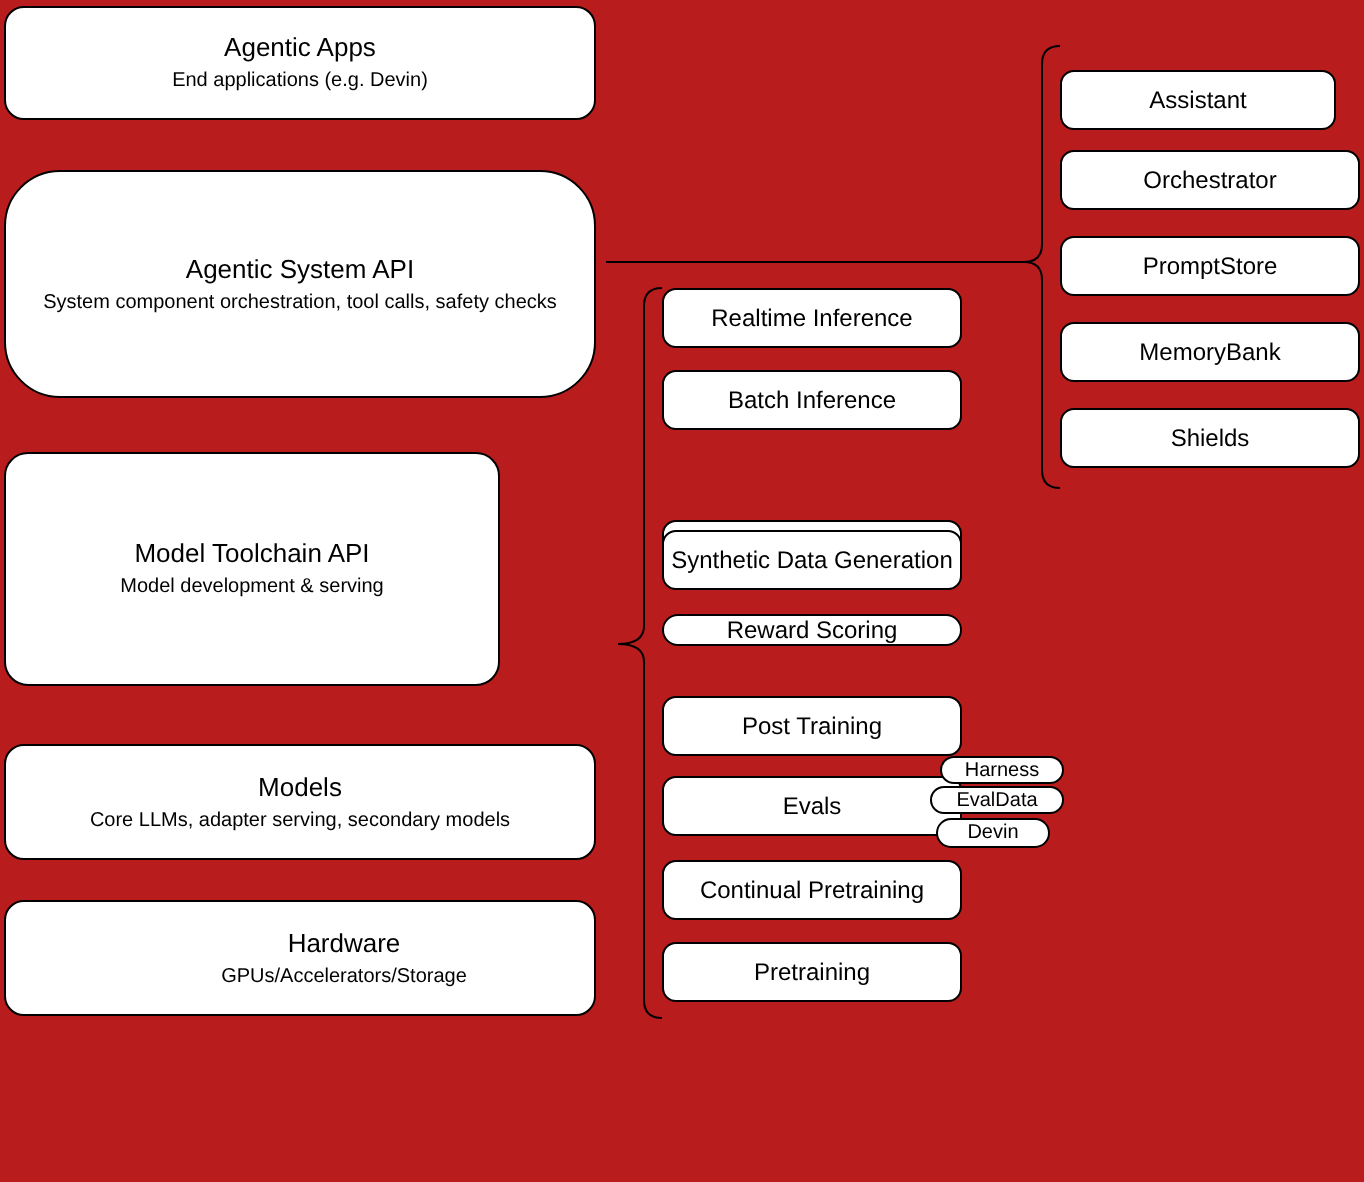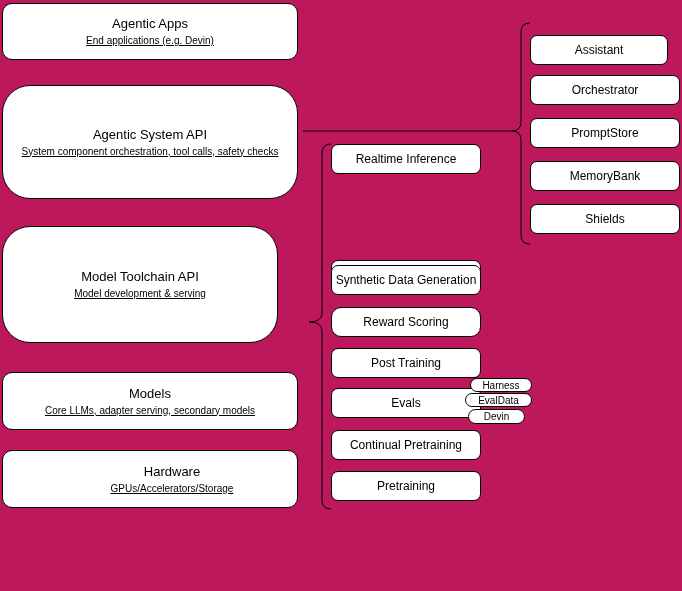--- a/index.html
+++ b/index.html
@@ -5,21 +5,21 @@
   html, body {
     margin: 0;
     padding: 0;
     background: #ffffff;
     font-family: "Liberation Sans", "DejaVu Sans", sans-serif;
   }
   .canvas {
     position: relative;
     width: 682px;
     height: 591px;
-    background: #be185d;
+    background: #b91c1c;
     overflow: hidden;
   }
   .overlay {
     position: absolute;
     left: 0; top: 0;
     width: 682px; height: 591px;
     pointer-events: none;
   }
   .node {
     position: absolute;
@@ -38,21 +38,20 @@
   .stack-box .title {
     font-size: 13px;
     line-height: 16px;
     white-space: nowrap;
   }
   .stack-box .subtitle {
     font-size: 10px;
     line-height: 13px;
     margin-top: 2px;
     white-space: nowrap;
-    text-decoration: underline;
   }
   .small-node {
     border-radius: 7px;
     font-size: 12px;
     line-height: 14px;
     white-space: nowrap;
   }
   .tag {
     border-radius: 999px;
     font-size: 10px;
@@ -75,46 +74,49 @@
   <div class="node stack-box" style="left:2px; top:3px; width:296px; height:57px;">
     <div class="title">Agentic Apps</div>
     <div class="subtitle">End applications (e.g. Devin)</div>
   </div>
 
   <div class="node stack-box big" style="left:2px; top:85px; width:296px; height:114px;">
     <div class="title">Agentic System API</div>
     <div class="subtitle">System component orchestration, tool calls, safety checks</div>
   </div>
 
-  <div class="node stack-box big" style="left:2px; top:226px; width:276px; height:117px;">
+  <div class="node stack-box big" style="left:2px; top:226px; width:248px; height:117px;border-radius:12px;">
     <div class="title">Model Toolchain API</div>
     <div class="subtitle">Model development &amp; serving</div>
   </div>
 
   <div class="node stack-box" style="left:2px; top:372px; width:296px; height:58px;">
     <div class="title">Models</div>
     <div class="subtitle">Core LLMs, adapter serving, secondary models</div>
   </div>
 
   <div class="node stack-box" style="left:2px; top:450px; width:296px; height:58px;padding-left:44px;">
     <div class="title">Hardware</div>
     <div class="subtitle">GPUs/Accelerators/Storage</div>
   </div>
 
 
   <div class="node small-node" style="left:331px; top:144px; width:150px; height:30px;">
     <span>Realtime Inference</span>
   </div>
+  <div class="node small-node" style="left:331px; top:185px; width:150px; height:30px;">
+    <span>Batch Inference</span>
+  </div>
   <div class="node small-node" style="left:331px; top:224px; width:150px; height:30px;margin-top:36px;">
     <span>Quantized Inference</span>
   </div>
   <div class="node small-node" style="left:331px; top:265px; width:150px; height:30px;">
     <span>Synthetic Data Generation</span>
   </div>
-  <div class="node small-node" style="left:331px; top:307px; width:150px; height:30px;border-radius:10px;">
+  <div class="node small-node" style="left:331px; top:307px; width:150px; height:16px;border-radius:10px;">
     <span>Reward Scoring</span>
   </div>
   <div class="node small-node" style="left:331px; top:348px; width:150px; height:30px;">
     <span>Post Training</span>
   </div>
   <div class="node small-node" style="left:331px; top:388px; width:150px; height:30px;">
     <span>Evals</span>
   </div>
   <div class="node small-node" style="left:331px; top:430px; width:150px; height:30px;">
     <span>Continual Pretraining</span>

